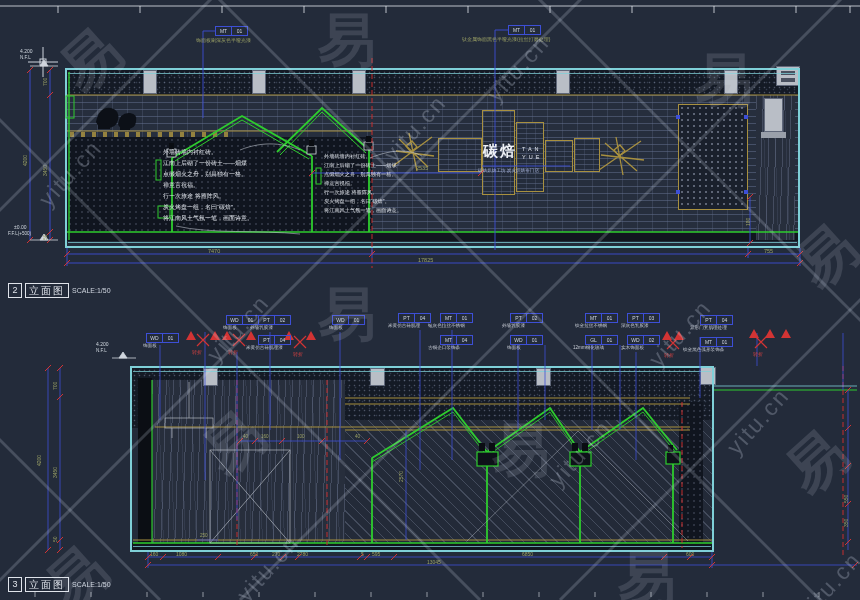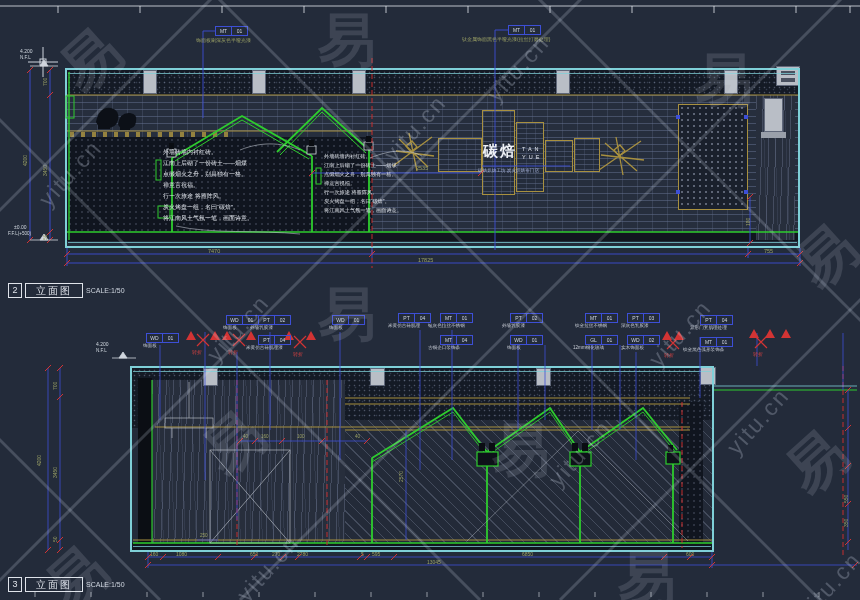--- a/index.html
+++ b/index.html
@@ -40,21 +40,21 @@
   .rot{transform:rotate(-90deg);transform-origin:0 0;white-space:nowrap;}
   .note{z-index:6;} .note span{display:block;white-space:nowrap;overflow:hidden;}
   .noteA span{font-size:6px;line-height:11px;} .noteB span{font-size:5.2px;line-height:9px;}
   .mlabel{display:flex;z-index:6;}
   .mlabel .cell{display:block;width:15px;height:8px;border:1px solid #3d4fd6;
     font-size:5px;line-height:8px;text-align:center;color:#cfd5df;}
   .mlabel .cell+.cell{border-left:none;}
   .dimtxt{z-index:6;white-space:nowrap;}
   .title{display:flex;align-items:center;gap:3px;z-index:7;}
   .title .nbox{border:1px solid #dfe3ea;width:12px;height:13px;font-size:9px;line-height:13px;text-align:center;}
-  .title .tbox{border:1px solid #dfe3ea;height:13px;font-size:10px;line-height:13px;padding:0 10px;letter-spacing:2px;}
+  .title .tbox{border:1px solid #dfe3ea;height:13px;font-size:10px;line-height:13px;padding:0 3px;letter-spacing:2px;}
   .title .scale{font-size:7px;color:#cfd5df;}
   
   #wm{position:absolute;inset:0;z-index:9;pointer-events:none;}
   .wmg{position:absolute;font-size:58px;color:rgba(222,228,240,.14);font-weight:bold;}
   .wmr{transform:rotate(-42deg);}
   .wms{position:absolute;font-size:23px;letter-spacing:2px;color:rgba(214,222,236,.26);
        transform:rotate(-48deg);white-space:nowrap;}
   .wmbrand{position:absolute;font-size:74px;font-weight:bold;letter-spacing:6px;
        color:rgba(226,232,244,.30);white-space:nowrap;}
   svg{position:absolute;left:0;top:0;z-index:5;}

